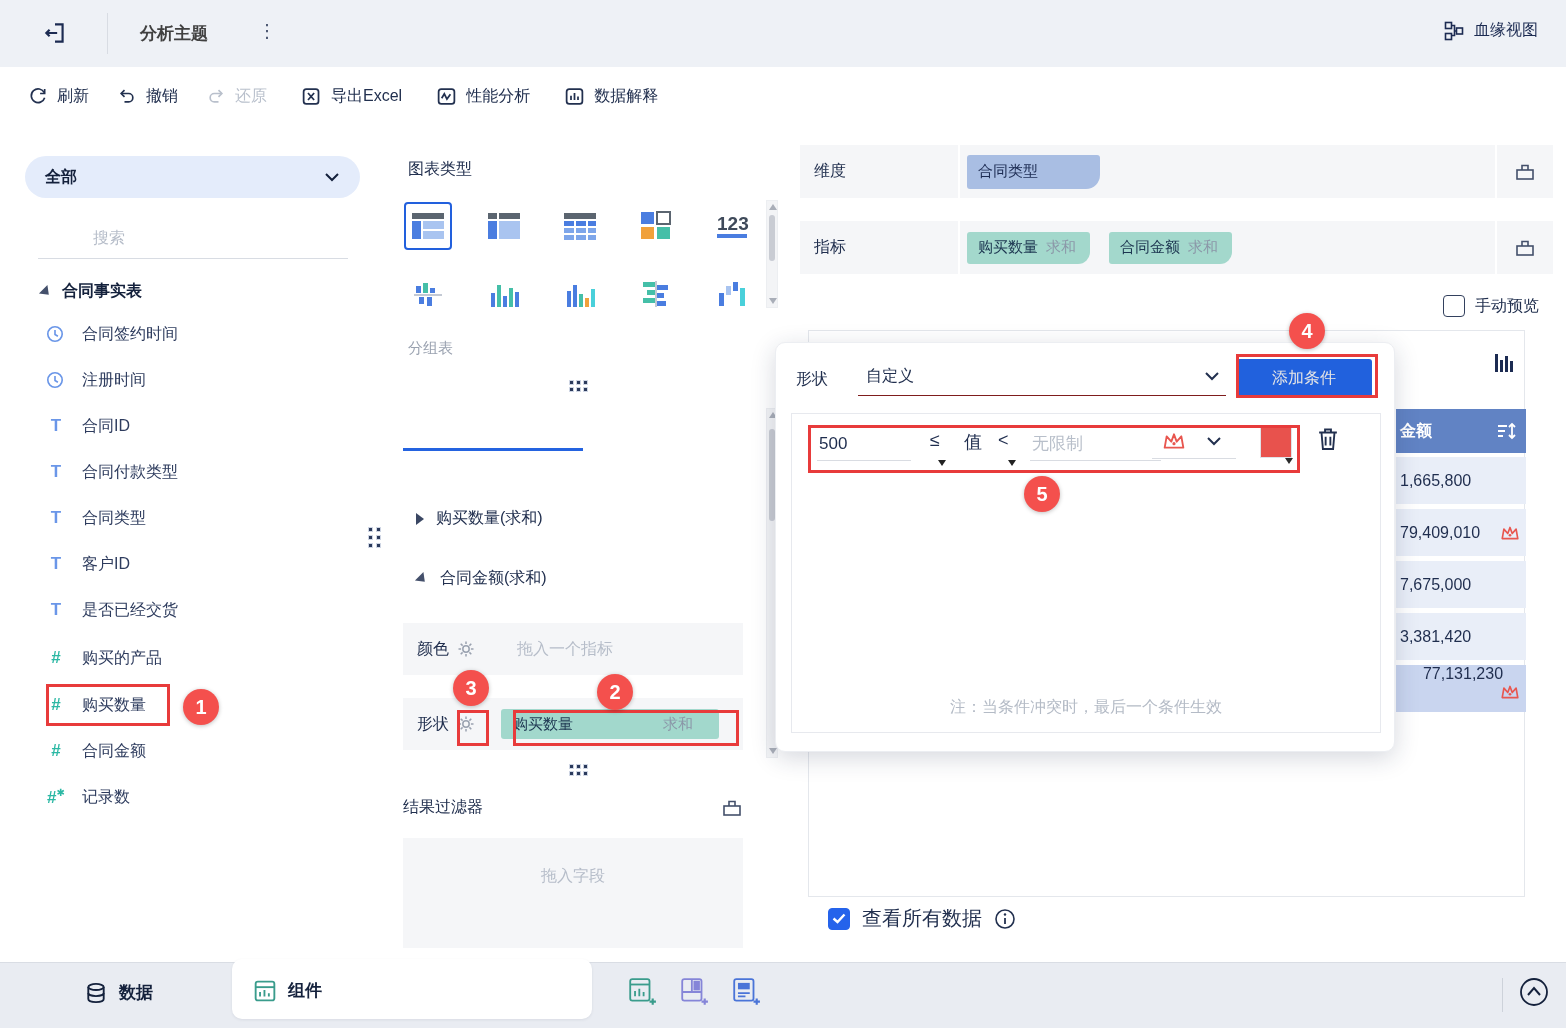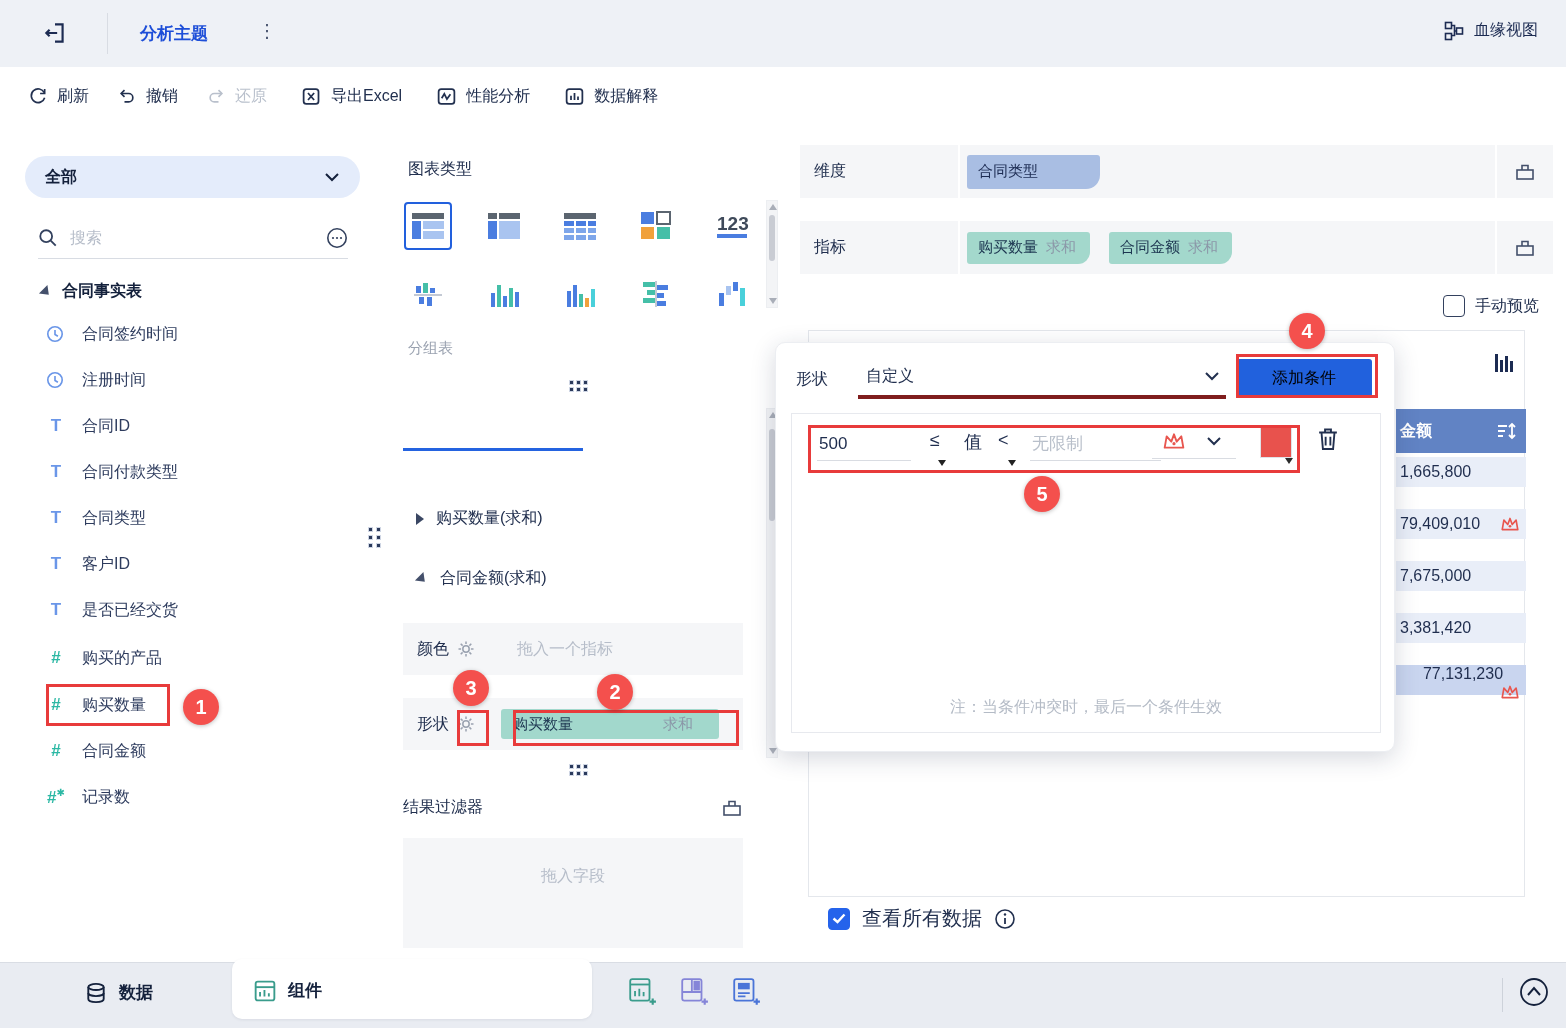--- a/index.html
+++ b/index.html
@@ -6,40 +6,40 @@
   #app{position:relative;width:1566px;height:1028px;overflow:hidden;
        font-family:"Liberation Sans","DejaVu Sans",sans-serif;color:#22304f;background:#fff;}
   .abs{position:absolute;}
   button{font-family:inherit;border:none;background:none;padding:0;margin:0;color:inherit;cursor:pointer;}
   input{font-family:inherit;outline:none;}
   svg{display:block;}
 
   
   .topbar{position:absolute;left:0;top:0;width:1566px;height:67px;background:#eef1f6;border-bottom:1px solid #e6e9ee;}
   .topbar .vdiv{position:absolute;left:107px;top:13px;width:1px;height:41px;background:#d8dce3;}
-  .title{position:absolute;left:140px;top:22px;font-size:17px;font-weight:bold;color:#1d4ed8;}
+  .title{position:absolute;left:140px;top:22px;font-size:17px;font-weight:bold;color:#404040;}
   .kebab{position:absolute;left:258px;top:20px;font-size:18px;color:#44506b;letter-spacing:0;}
   .lineage{position:absolute;right:28px;top:20px;display:flex;align-items:center;gap:10px;font-size:16px;color:#1c2b52;}
 
   
   .toolbar{position:absolute;left:0;top:67px;width:1566px;height:58px;background:#fff;border-bottom:1px solid #e2e5ea;display:flex;align-items:center;}
   .tb{display:flex;align-items:center;gap:9px;font-size:16px;color:#22304f;margin-left:28px;}
   .tb.disabled{color:#b9c0cc;}
 
   
   .sidebar{position:absolute;left:0;top:125px;width:380px;height:837px;background:#fff;}
   .middle{position:absolute;left:380px;top:125px;width:410px;height:837px;background:#fff;}
   .rightp{position:absolute;left:790px;top:125px;width:776px;height:837px;background:#fff;}
   .pdiv{position:absolute;top:125px;width:1px;height:837px;background:#e4e7ec;}
 
   
   .scope{position:absolute;left:25px;top:31px;width:335px;height:42px;background:#e4ecfb;border-radius:21px;
          display:flex;align-items:center;font-size:16px;font-weight:bold;color:#14213c;padding:0 20px;box-sizing:border-box;}
   .scope .chev{margin-left:auto;}
-  .searchrow{position:absolute;left:38px;top:93px;width:310px;height:40px;border-bottom:1px solid #d8dce3;display:flex;align-items:center;gap:10px;}
+  .searchrow{position:absolute;left:38px;top:93px;width:310px;height:40px;border-bottom:1px solid #d8dce3;display:flex;align-items:center;gap:10px;flex-direction:column;}
   .searchrow input{border:none;font-size:16px;color:#33415e;width:200px;}
   .searchrow input::placeholder{color:#b6bdc9;}
   .tree-h{position:absolute;left:40px;top:156px;display:flex;align-items:center;gap:10px;font-size:16px;font-weight:bold;color:#14213c;}
   .tri{width:0;height:0;border-left:6px solid transparent;border-right:6px solid transparent;border-top:8px solid #44506b;transform:rotate(-45deg);}
   .f{position:absolute;left:46px;height:24px;display:flex;align-items:center;gap:16px;font-size:16px;color:#2e3c5e;}
   .fic{width:20px;text-align:center;font-weight:bold;font-size:17px;}
   .fic.blue{color:#6a96e8;}
   .fic.teal{color:#2cb8a4;}
 
   
@@ -75,33 +75,33 @@
   .rfield{flex:1;padding-left:7px;gap:19px;}
   .rlock{width:56px;justify-content:center;}
   .pill-dim{height:34px;width:133px;background:#a9bee3;border-radius:3px 3px 14px 3px;display:flex;align-items:center;padding-left:11px;box-sizing:border-box;font-size:15px;color:#1c2b52;}
   .pill-m{height:32px;background:#a3d8cc;border-radius:3px 3px 12px 3px;display:flex;align-items:center;padding:0 14px 0 11px;box-sizing:border-box;font-size:15px;color:#1c3550;gap:8px;}
   .pill-m .agg{color:#8b97a8;}
   .mprev{position:absolute;top:170px;left:653px;display:flex;align-items:center;gap:10px;font-size:16px;color:#22304f;}
   .cb{width:22px;height:22px;border:1.6px solid #33415e;border-radius:4px;background:#fff;box-sizing:border-box;}
   .cb.checked{background:#2563eb;border-color:#2563eb;display:flex;align-items:center;justify-content:center;}
   .chartbox{position:absolute;left:18px;top:205px;width:717px;height:567px;background:#fff;border:1px solid #e4e7ec;box-sizing:border-box;}
   .thead{position:absolute;left:587px;top:78px;width:130px;height:44px;background:#6183c4;color:#fff;font-weight:bold;font-size:16px;display:flex;align-items:center;box-sizing:border-box;padding-left:4px;}
-  .trow{position:absolute;left:587px;width:130px;height:30px;background:#e9eef8;display:flex;align-items:center;font-size:16px;color:#1f2d4e;box-sizing:border-box;padding-left:4px;}
+  .trow{position:absolute;left:587px;width:130px;height:47px;background:#e9eef8;display:flex;align-items:center;font-size:16px;color:#1f2d4e;box-sizing:border-box;padding-left:4px;}
   .trow.sel{background:#c9d5ef;}
   .trow .crown{margin-left:auto;margin-right:6px;}
   .viewall{position:absolute;left:38px;top:780px;display:flex;align-items:center;gap:12px;font-size:20px;color:#22304f;}
 
   
   .popup{position:absolute;left:775px;top:342px;width:620px;height:410px;background:#fff;border:1px solid #eceef2;border-radius:10px;
          box-shadow:0 6px 24px rgba(30,40,70,.18);z-index:30;box-sizing:border-box;}
   .pp-shape{position:absolute;left:20px;top:26px;font-size:16px;color:#22304f;}
-  .pp-select{position:absolute;left:82px;top:14px;width:368px;height:38px;border-bottom:4px solid #7f1d1d;display:flex;align-items:center;}
+  .pp-select{position:absolute;left:82px;top:14px;width:368px;height:38px;border-bottom:1px solid #7f1d1d;display:flex;align-items:center;}
   .pp-select .val{margin-left:8px;font-size:16px;color:#22304f;}
   .pp-select .chev{position:absolute;right:6px;top:14px;}
-  .pp-add{position:absolute;right:22px;top:16px;width:136px;height:38px;background:#2161dd;color:#000000;font-size:16px;border-radius:3px;}
+  .pp-add{position:absolute;right:22px;top:16px;width:136px;height:38px;background:#2161dd;color:#e5e5e5;font-size:16px;border-radius:3px;}
   .condbox{position:absolute;left:15px;top:70px;width:590px;height:320px;border:1px solid #e7e9ee;box-sizing:border-box;}
   .cin{position:absolute;top:14px;height:30px;border:none;border-bottom:1px solid #d9dce2;font-size:17px;color:#1f2d4e;background:transparent;}
   .cin::placeholder{color:#b8bfca;}
   .cop{position:absolute;top:16px;font-size:18px;color:#1f2d4e;}
   .mini-tri{position:absolute;width:0;height:0;border-left:4px solid transparent;border-right:4px solid transparent;border-top:6px solid #222;}
   .swatch{position:absolute;left:468px;top:12px;width:32px;height:32px;background:#e8524d;border:1px solid #e0e2e7;box-sizing:border-box;}
   .pp-note{position:absolute;left:0;right:0;bottom:14px;text-align:center;color:#b4bbc6;font-size:16px;}
 
   
   .bottombar{position:absolute;left:0;top:962px;width:1566px;height:66px;background:#e9ecf2;border-top:1px solid #d9dde4;}

